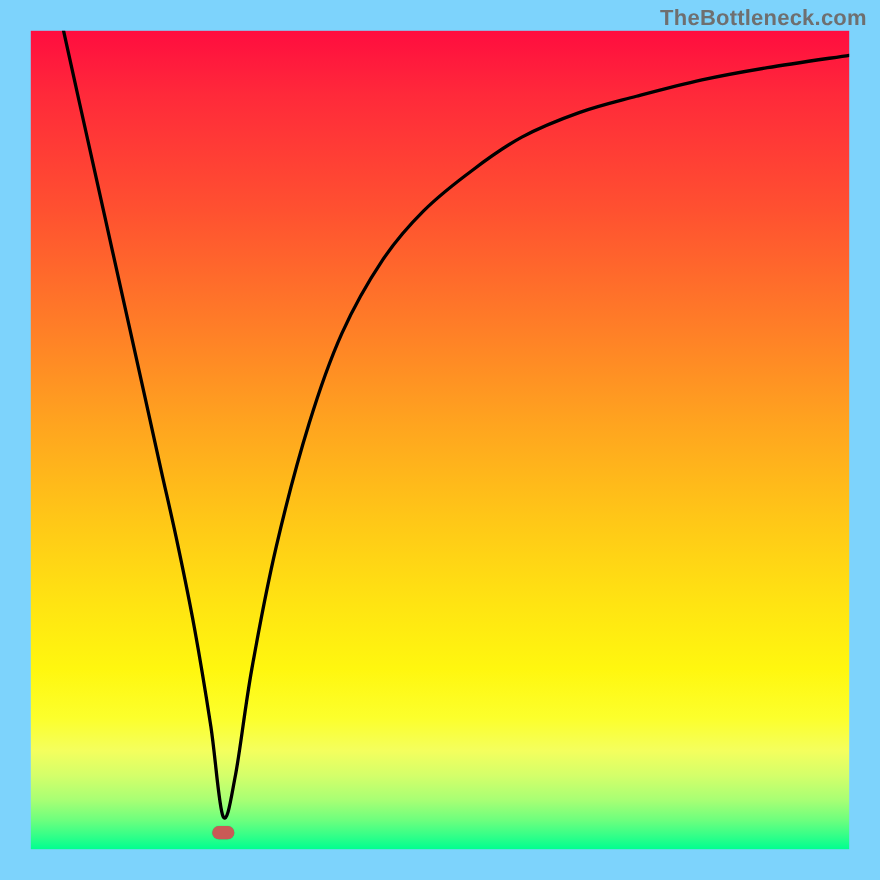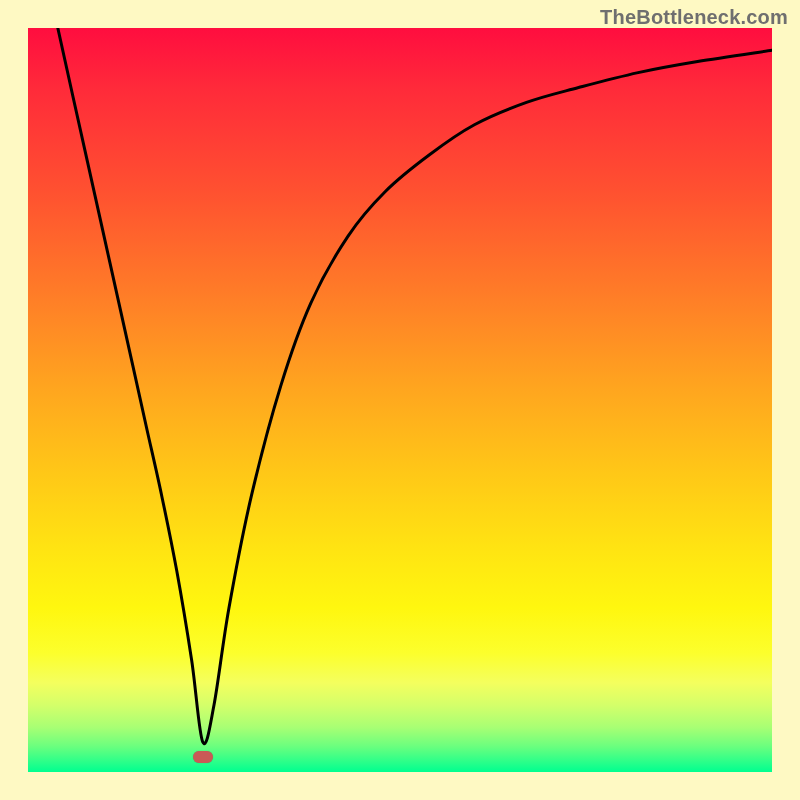--- a/index.html
+++ b/index.html
@@ -8,21 +8,21 @@
     width: 800px;
     height: 800px;
     background: #000;
     font-family: Arial, Helvetica, sans-serif;
     overflow: hidden;
   }
   .outer {
     position: relative;
     width: 800px;
     height: 800px;
-    background: #fef9c3;
+    background: #7dd3fc;
   }
   .plot {
     position: absolute;
     left: 28px;
     top: 28px;
     width: 744px;
     height: 744px;
     
     background: linear-gradient(to bottom,
       #ff0d3f 0%,

